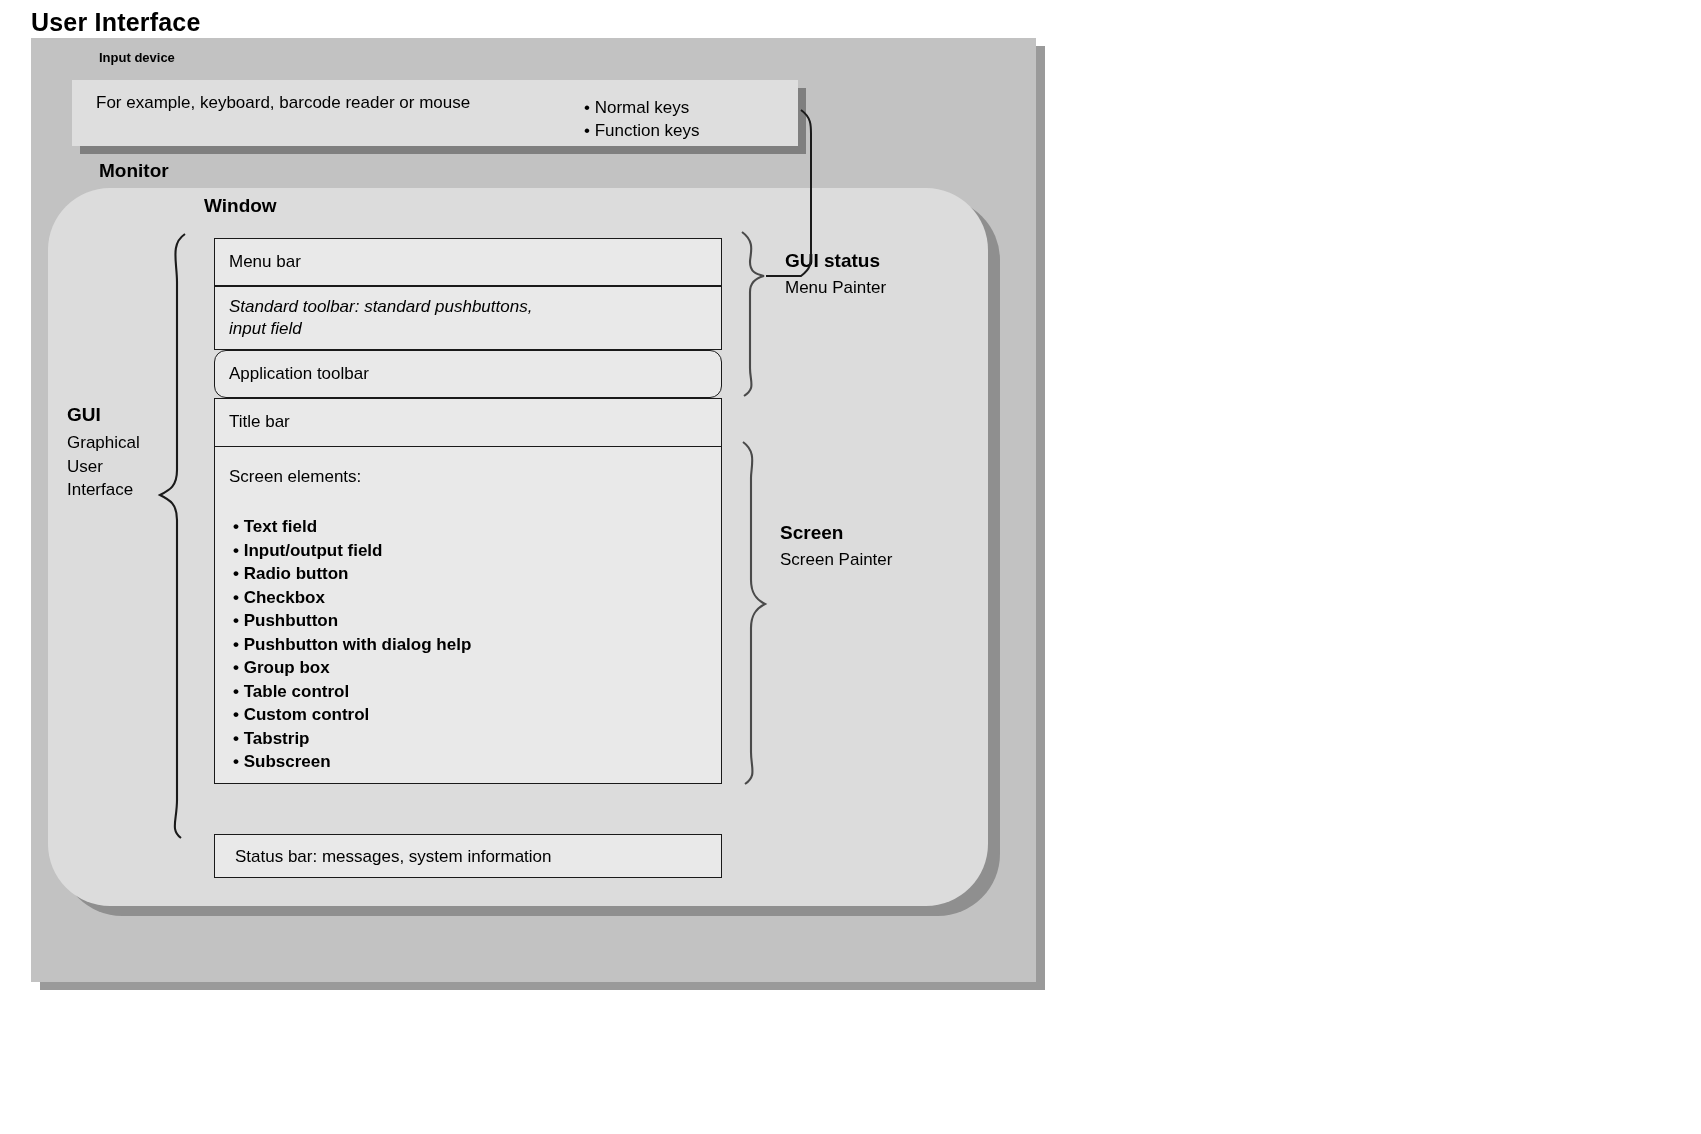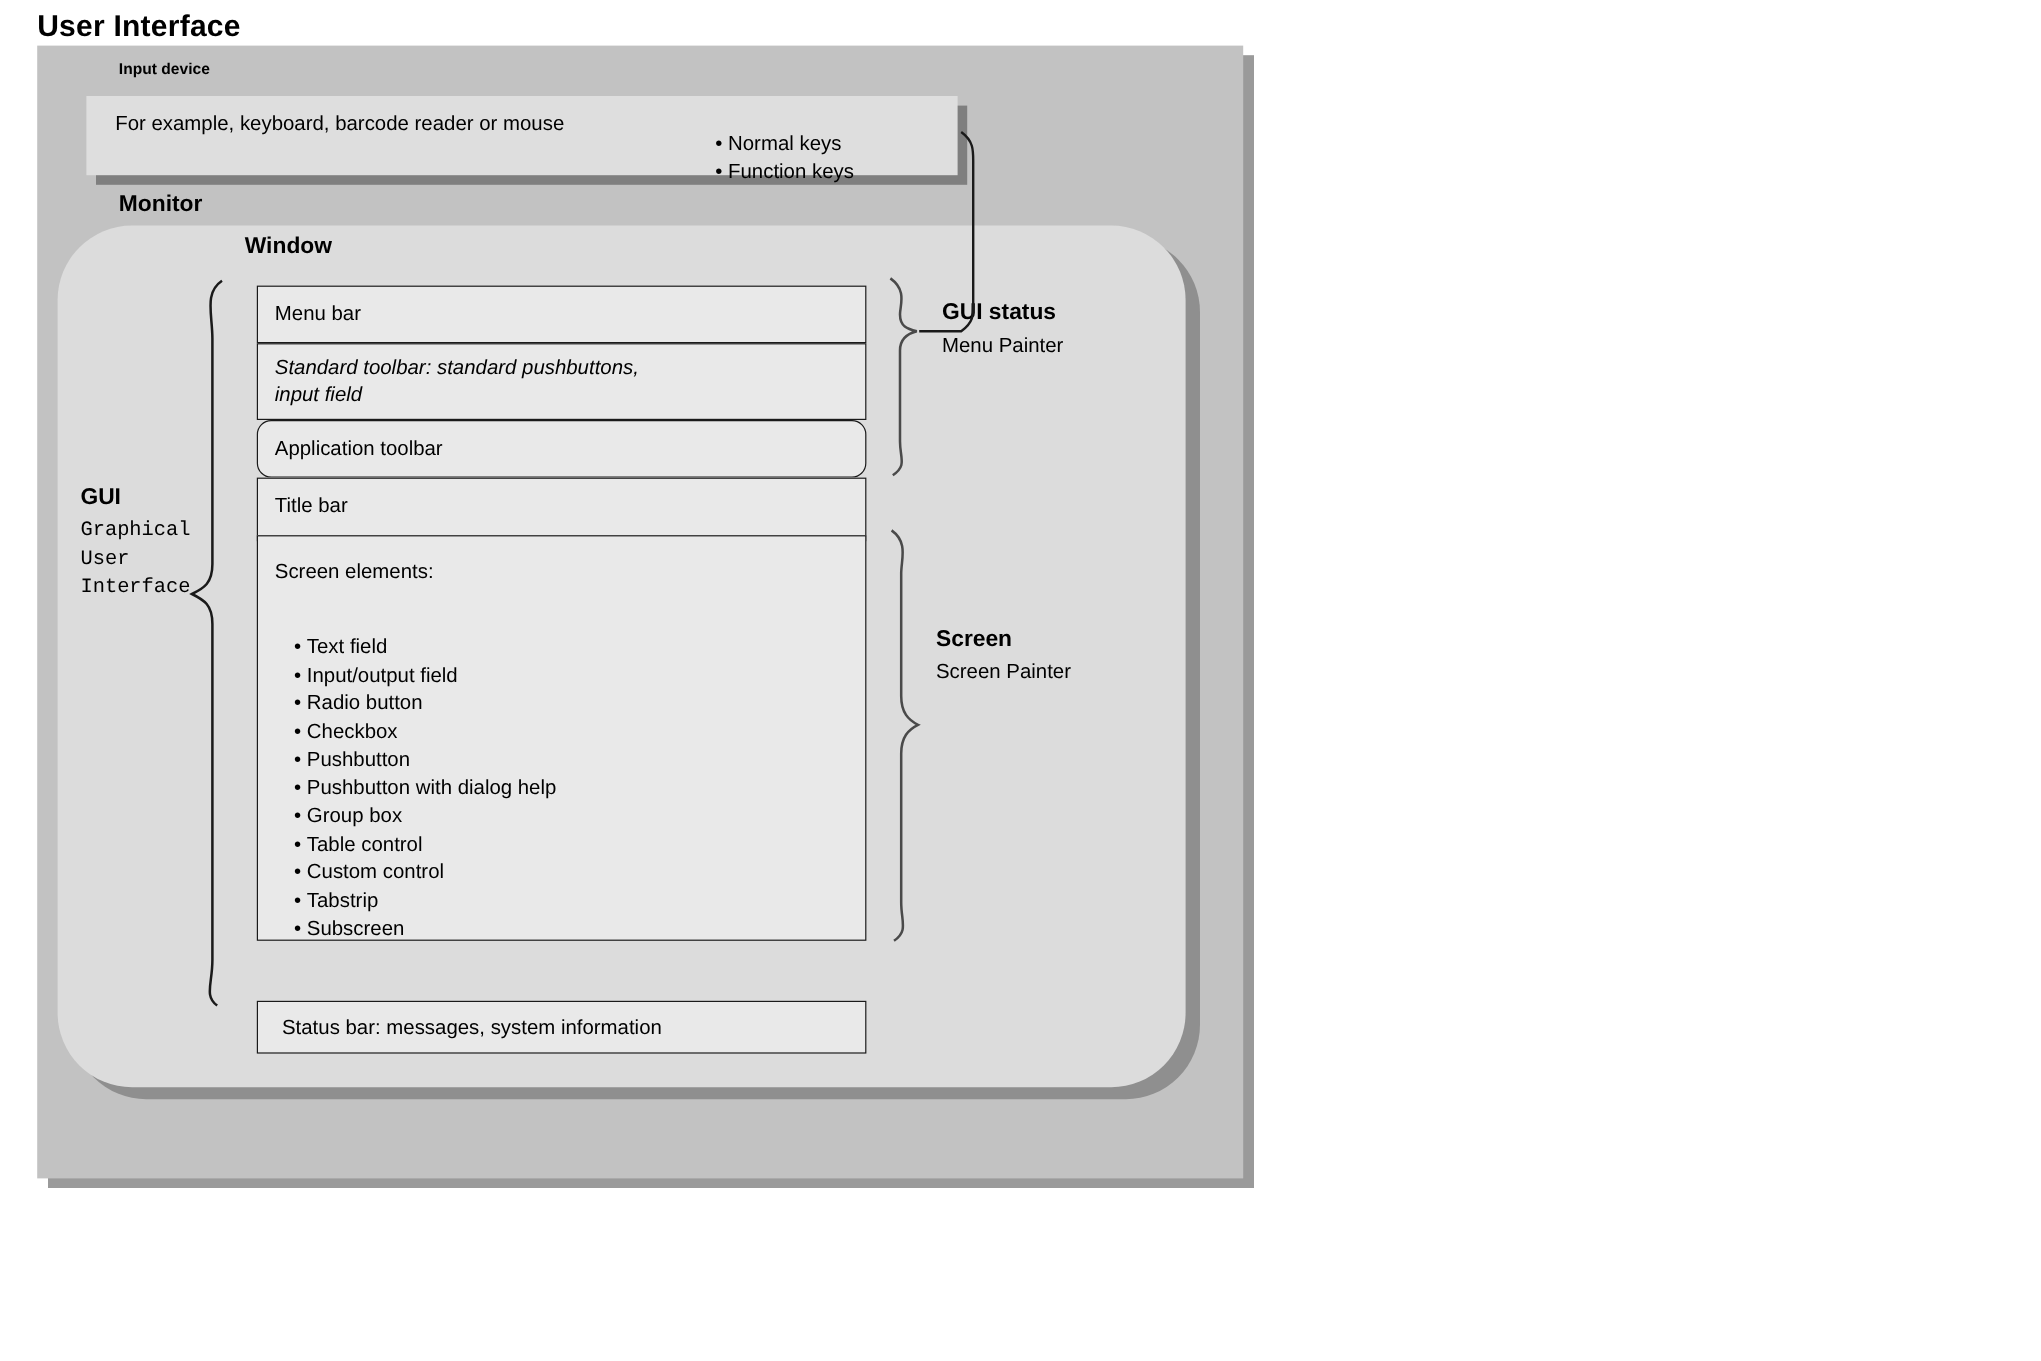--- a/index.html
+++ b/index.html
@@ -37,21 +37,21 @@
     position:absolute;left:80px;top:88px;width:726px;height:66px;
     background:#7f7f7f;
   }
   #input-device-box{
     position:absolute;left:72px;top:80px;width:726px;height:66px;
     background:#dedede;
   }
   #input-device-example{
     position:absolute;left:96px;top:93px;font-size:17px;
   }
-  .bullet-list{list-style:none;margin:16px;padding:0;}
+  .bullet-list{list-style:none;margin:4px;padding:0;}
   .bullet-list li{font-size:17px;line-height:23px;white-space:nowrap;}
   .bullet-list li:before{content:"\2022\00a0";}
   #input-device-keys{
     position:absolute;left:580px;top:92px;
   }
 
   
   #monitor-heading{
     position:absolute;left:99px;top:160px;
     font-size:19px;font-weight:bold;
@@ -89,21 +89,21 @@
   #box-standard-toolbar .label{top:9px;}
 
   #box-application-toolbar{top:350px;height:48px;border-radius:12px;}
   #box-application-toolbar .label{top:12px;}
 
   #box-title-bar{top:398px;height:53px;text-decoration:underline;}
   #box-title-bar .label{top:12px;}
 
   #box-screen-elements{top:446px;height:338px;}
   #screen-elements-title{position:absolute;left:14px;top:20px;font-size:17px;}
-  #screen-elements-list{position:absolute;left:14px;top:64px;}
+  #screen-elements-list{position:absolute;left:14px;top:64px;font-weight:bold;}
   #screen-elements-list li{font-size:17px;line-height:23.5px;}
 
   #box-status-bar{top:834px;height:44px;}
   #box-status-bar .label{top:11px;left:20px;}
 
   
   #gui-status-title{position:absolute;left:785px;top:250px;font-size:19px;font-weight:bold;}
   #gui-status-sub{position:absolute;left:785px;top:278px;font-size:17px;}
   #screen-title{position:absolute;left:780px;top:522px;font-size:19px;font-weight:bold;}
   #screen-sub{position:absolute;left:780px;top:550px;font-size:17px;}
@@ -172,21 +172,21 @@
       <li>Tabstrip</li>
       <li>Subscreen</li>
     </ul>
   </div>
 
   <div id="box-status-bar" class="win-box">
     <div class="label">Status bar: messages, system information</div>
   </div>
 
   <div id="gui-title">GUI</div>
-  <div id="gui-sub" style="white-space:pre-line;font-family:Liberation Mono, monospace;">Graphical
+  <div id="gui-sub" style="white-space:pre-line;">Graphical
 User
 Interface</div>
 
   <div id="gui-status-title">GUI status</div>
   <div id="gui-status-sub">Menu Painter</div>
 
   <div id="screen-title">Screen</div>
   <div id="screen-sub">Screen Painter</div>
 
   <svg id="overlay" viewBox="0 0 1701 1134">

